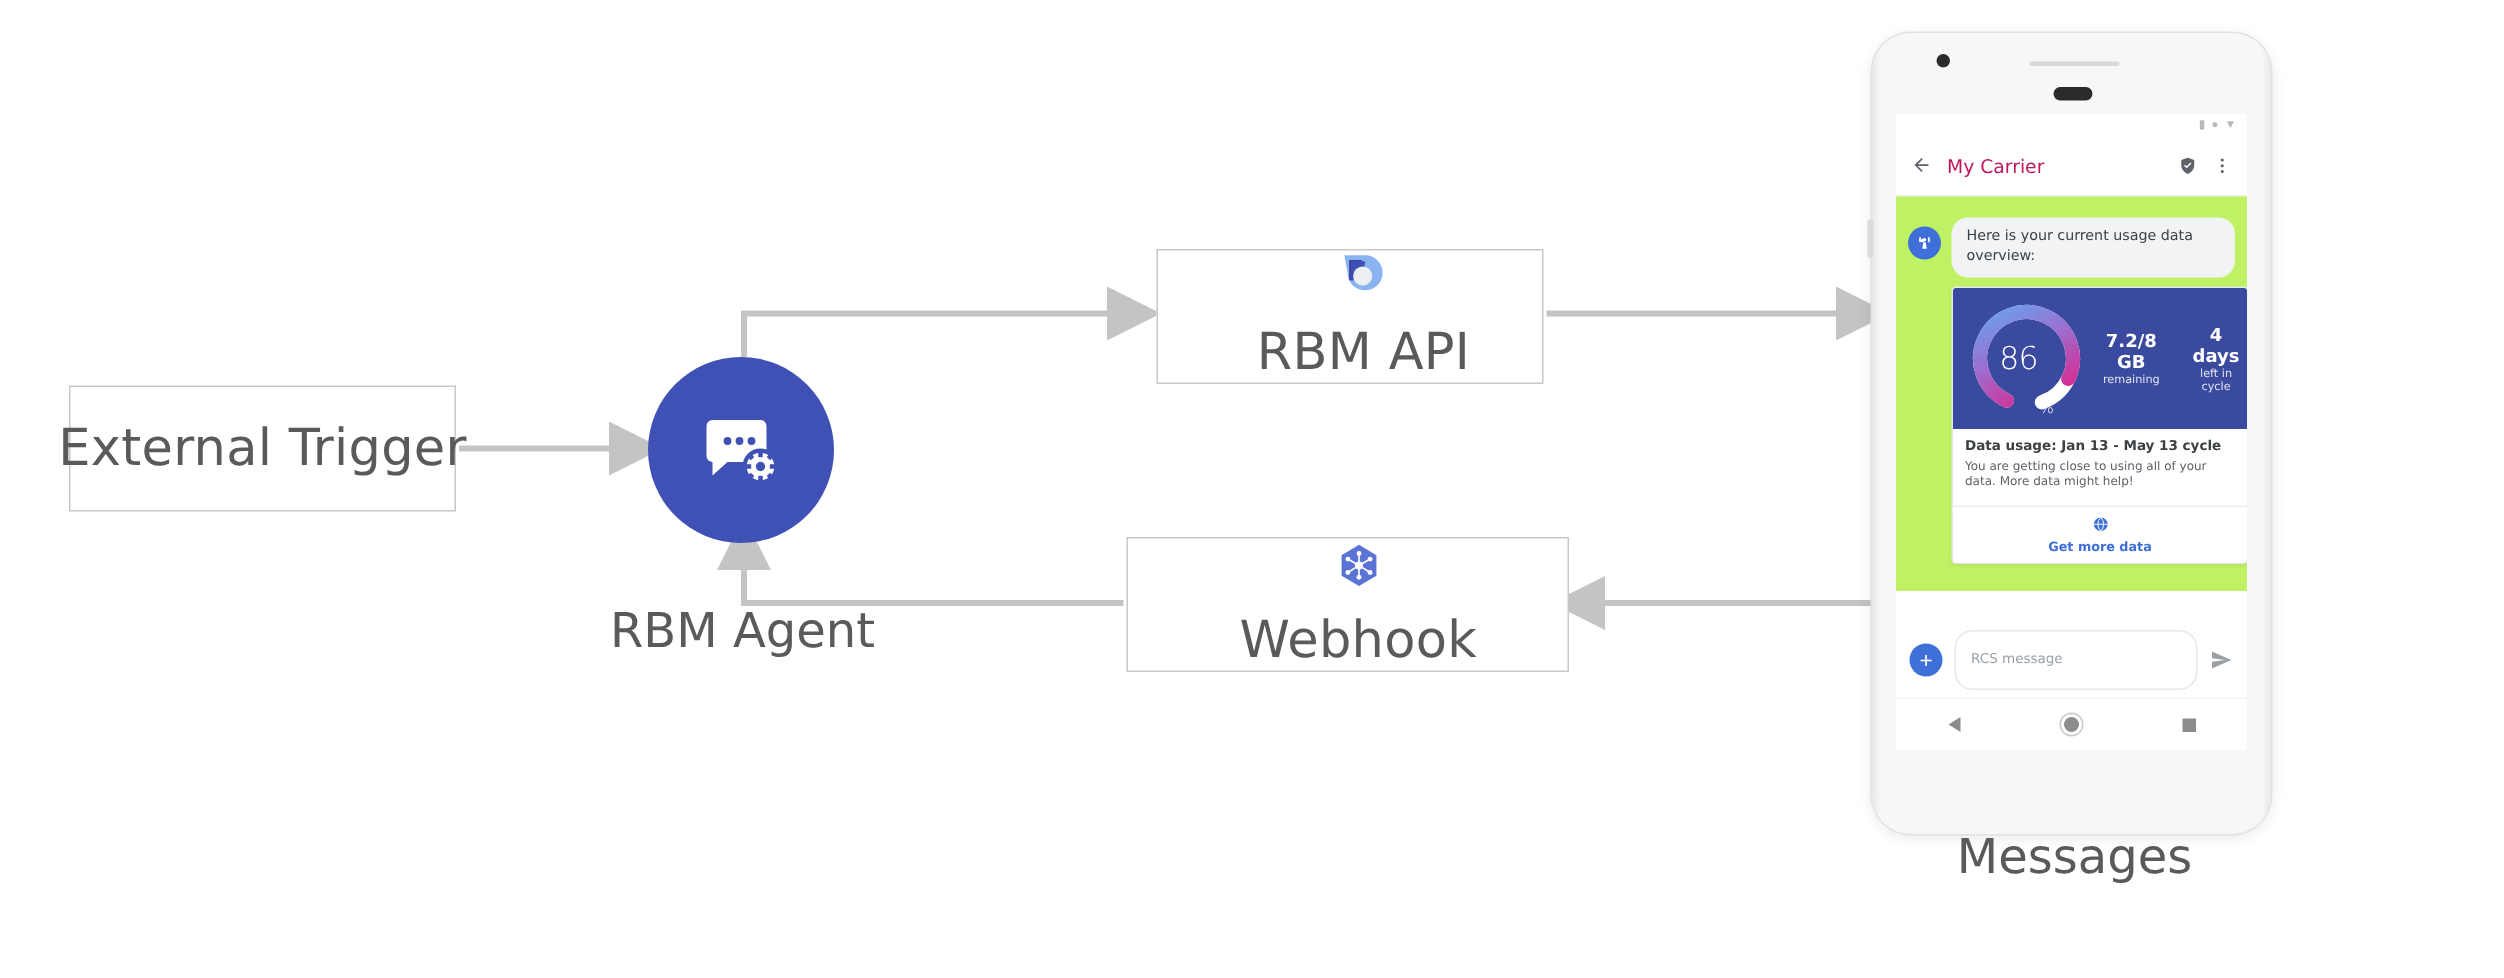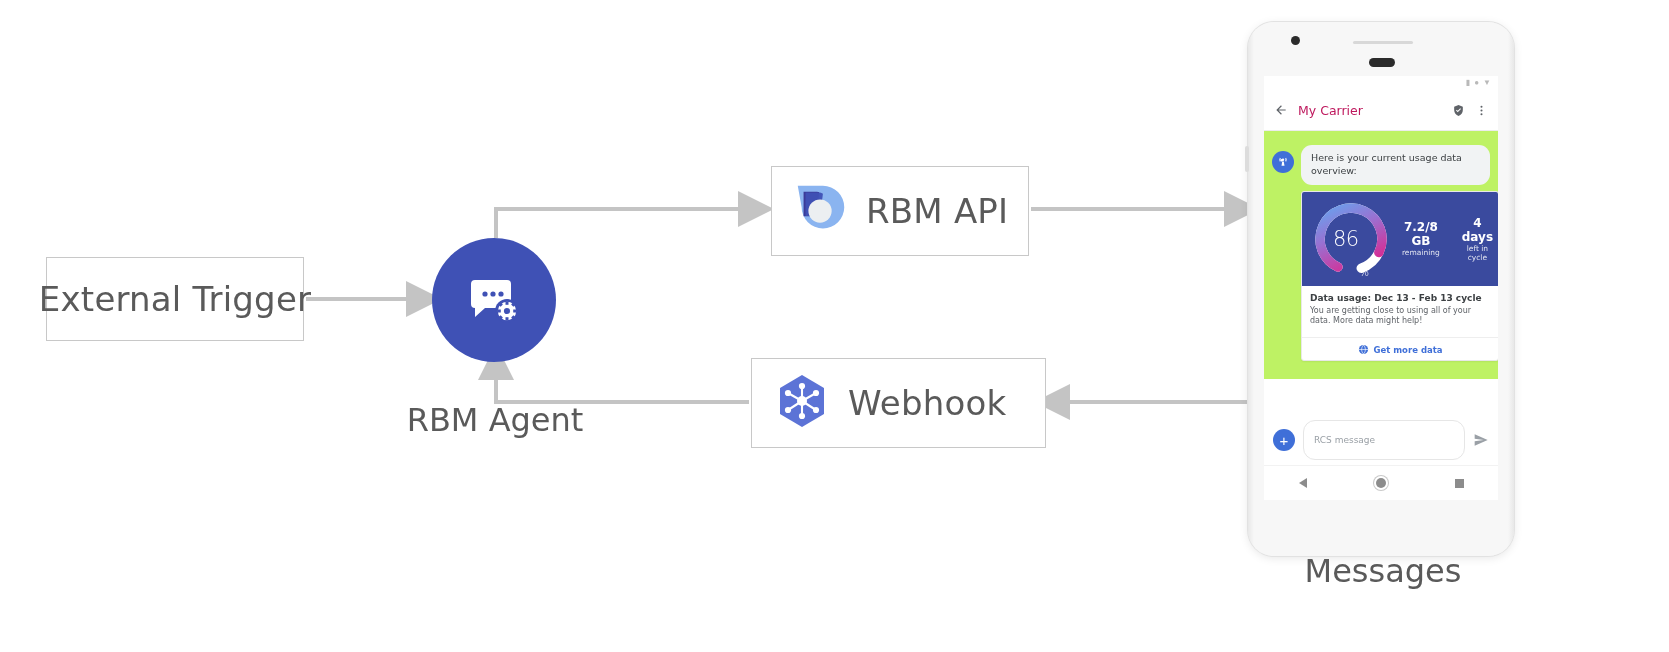--- a/index.html
+++ b/index.html
@@ -5,21 +5,21 @@
   html,body{margin:0;padding:0;}
   body{
     width:1669px;height:652px;background:#ffffff;position:relative;
     font-family:"Liberation Sans", sans-serif;overflow:hidden;
   }
   .canvas{position:absolute;inset:0;}
 
   
   .flowbox{
     position:absolute;border:1px solid #c8c8c8;background:#fff;
-    display:flex;align-items:center;box-sizing:border-box;
+    display:flex;align-items:center;box-sizing:border-box;flex-direction:column;
   }
   .flowbox .lbl{
     font-size:34px;color:#5a5a5a;font-weight:400;letter-spacing:.2px;
     white-space:nowrap;font-family:"DejaVu Sans", sans-serif;
   }
 
   
   #external-trigger{left:46px;top:257px;width:258px;height:84px;justify-content:center;}
 
   
@@ -100,21 +100,21 @@
   .gauge-pct{font-size:10px;font-weight:300;margin-left:1px;align-self:flex-end;margin-bottom:4px;}
   #hero-stats{flex:1;display:flex;flex-direction:row;justify-content:center;align-items:center;gap:9px;color:#fff;}
   .stat b{display:block;font-size:12px;font-weight:700;text-align:center;font-family:"DejaVu Sans", sans-serif;}
   .stat span{display:block;font-size:7.5px;opacity:.85;text-align:center;font-family:"DejaVu Sans", sans-serif;}
 
   #card-body{padding:7px 8px 4px 8px;font-family:"DejaVu Sans", sans-serif;}
   #card-title{font-size:9px;font-weight:700;color:#3c4043;margin-bottom:3px;}
   #card-desc{font-size:8px;color:#5f6368;line-height:1.35;}
   #card-action{
     border-top:1px solid #eee;margin-top:6px;padding:6px 0 5px 0;display:flex;
-    align-items:center;justify-content:center;gap:5px;
+    align-items:center;justify-content:center;gap:5px;flex-direction:column;
   }
   #card-action .txt{font-size:8.5px;color:#3f6fd8;font-weight:600;font-family:"DejaVu Sans", sans-serif;}
 
   
   #composer{
     position:absolute;left:0;bottom:38px;width:234px;height:44px;display:flex;align-items:center;
     gap:8px;padding:0 9px;box-sizing:border-box;background:#fff;
   }
   #plus-btn{
     width:22px;height:22px;border-radius:50%;background:#3f6fd8;color:#fff;flex:0 0 22px;
@@ -299,21 +299,21 @@
               <b>7.2/8 GB</b>
               <span>remaining</span>
             </div>
             <div class="stat">
               <b>4 days</b>
               <span>left in cycle</span>
             </div>
           </div>
         </div>
         <div id="card-body">
-          <div id="card-title">Data usage: Dec 13 - Feb 13 cycle</div>
+          <div id="card-title">Data usage: Jan 13 - May 13 cycle</div>
           <div id="card-desc">You are getting close to using all of your data. More data might help!</div>
         </div>
         <div id="card-action">
           <svg width="11" height="11" viewBox="0 0 24 24">
             <circle cx="12" cy="12" r="10" fill="#3f6fd8"></circle>
             <path d="M2,12 h20 M12,2 a14,14 0 0 1 0,20 a14,14 0 0 1 0,-20" fill="none" stroke="#ffffff" stroke-width="1.4"></path>
           </svg>
           <span class="txt">Get more data</span>
         </div>
       </div>

